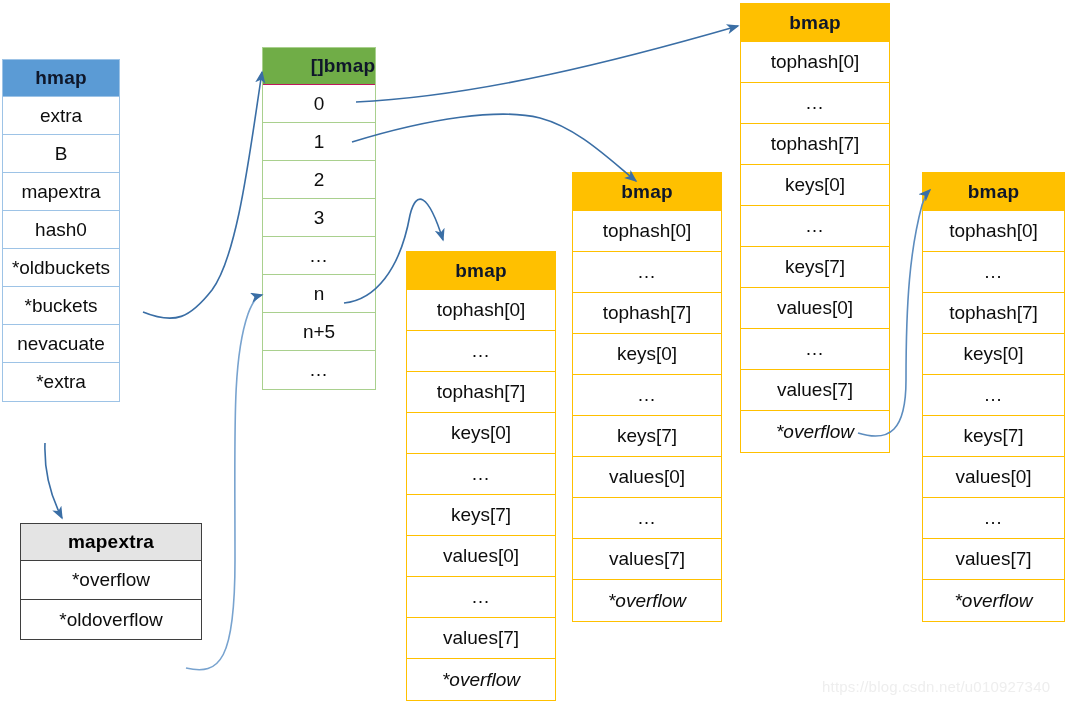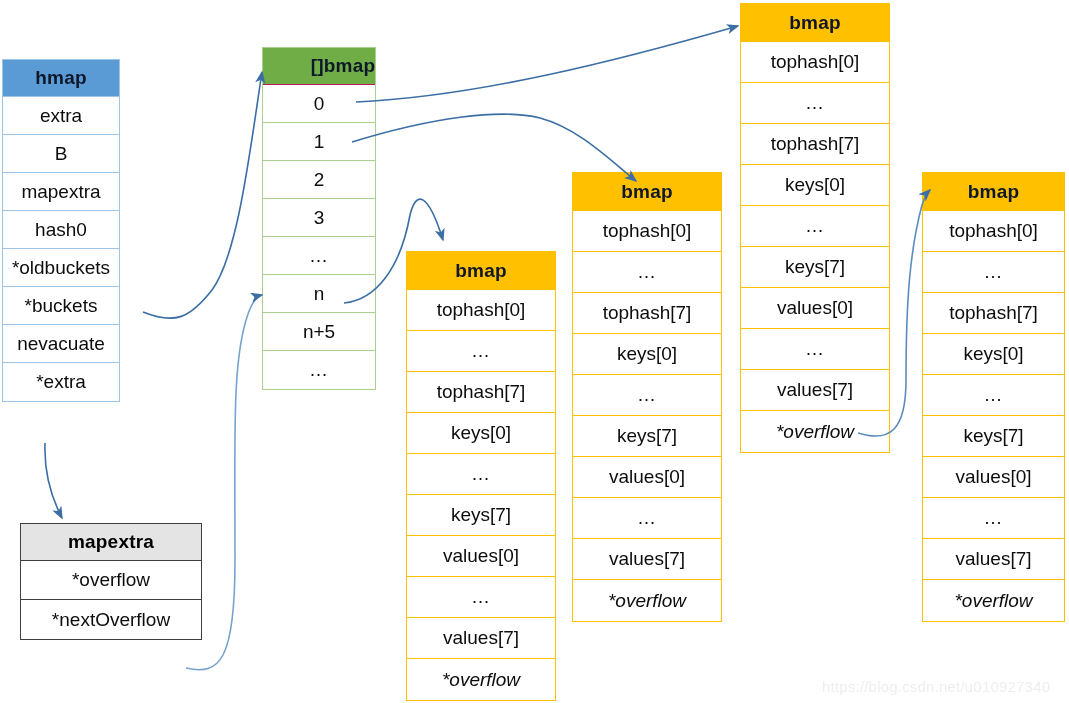--- a/index.html
+++ b/index.html
@@ -185,21 +185,21 @@
     <div class="row">hash0</div>
     <div class="row">*oldbuckets</div>
     <div class="row">*buckets</div>
     <div class="row">nevacuate</div>
     <div class="row">*extra</div>
   </div>
 
   <div class="struct" id="mapextra">
     <div class="hdr">mapextra</div>
     <div class="row">*overflow</div>
-    <div class="row">*nextOverflow</div>
+    <div class="row">*oldoverflow</div>
   </div>
 
   <div class="struct" id="bmaparr">
     <div class="hdr">[]bmap</div>
     <div class="row">0</div>
     <div class="row">1</div>
     <div class="row">2</div>
     <div class="row">3</div>
     <div class="row dots">…</div>
     <div class="row">n</div>

